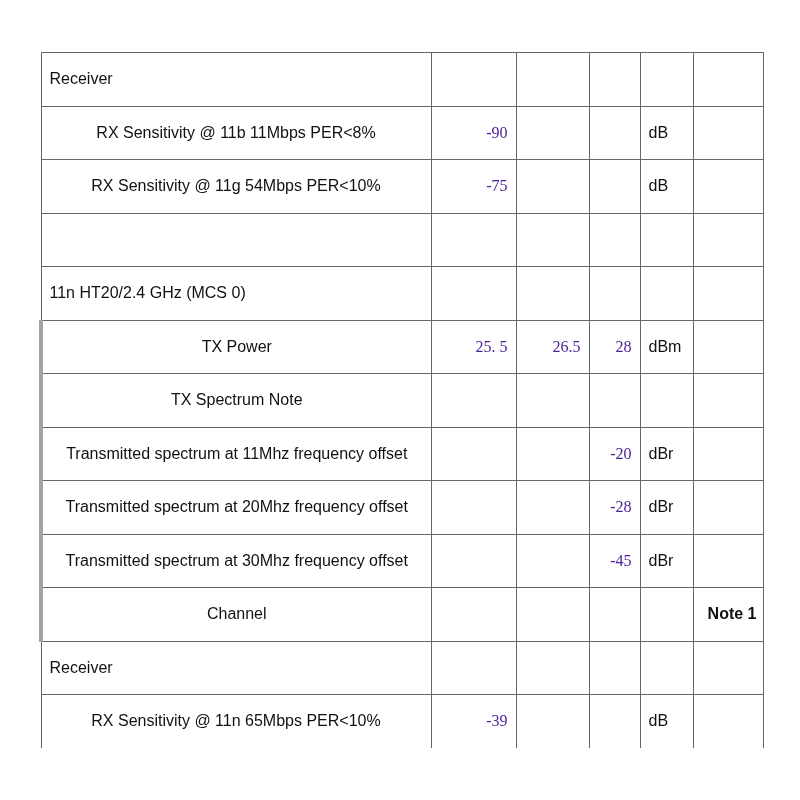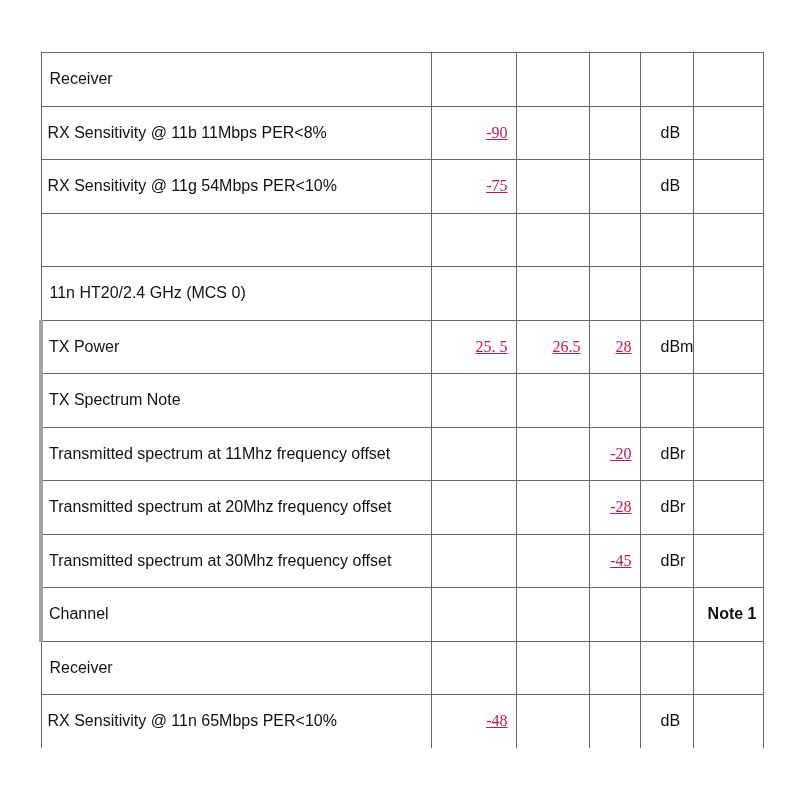--- a/index.html
+++ b/index.html
@@ -1,23 +1,23 @@
 <!DOCTYPE html>
 <html><head>
 <meta charset="utf-8">
 <style>
   html,body{margin:0;padding:0;background:#fff;}
   body{width:800px;height:800px;position:relative;overflow:hidden;font-family:"Liberation Sans",sans-serif;color:#111;}
   table{position:absolute;left:39px;top:52px;border-collapse:collapse;table-layout:fixed;width:722px;}
   td{border:1.5px solid #666;height:52.5px;padding:0 6px;font-size:16px;vertical-align:middle;white-space:nowrap;overflow:hidden;}
   col.c0{width:390px;} col.c1{width:85px;} col.c2{width:73px;} col.c3{width:51px;} col.c4{width:53px;} col.c5{width:70px;}
-  td.label{}
+  td.label{text-align:center;}
   td.section{text-align:left;font-weight:normal;padding-left:8px;}
-  td.num{text-align:right;font-family:"Liberation Serif",serif;color:#be185d;padding-right:8px;text-decoration:underline;}
-  td.unit{text-align:left;padding-left:20px;}
+  td.num{text-align:right;font-family:"Liberation Serif",serif;color:#4c1d95;padding-right:8px;}
+  td.unit{text-align:left;padding-left:8px;}
   td.note{text-align:right;font-weight:bold;}
   tr.last td{border-bottom:none;}
   td.thick-left{border-left:4px solid #a3a3a3;}
 </style>
 </head>
 <body>
 
 <table>
   <colgroup>
       <col class="c0">
@@ -119,20 +119,20 @@
       <tr>
         <td class="section">Receiver</td>
         <td class="num"></td>
         <td class="num"></td>
         <td class="num"></td>
         <td class="unit"></td>
         <td class="note"></td>
       </tr>
       <tr class="last">
         <td class="label">RX Sensitivity @ 11n 65Mbps PER&lt;10%</td>
-        <td class="num">-48</td>
+        <td class="num">-39</td>
         <td class="num"></td>
         <td class="num"></td>
         <td class="unit">dB</td>
         <td class="note"></td>
       </tr>
     </tbody>
 </table>
 
 </body></html>

